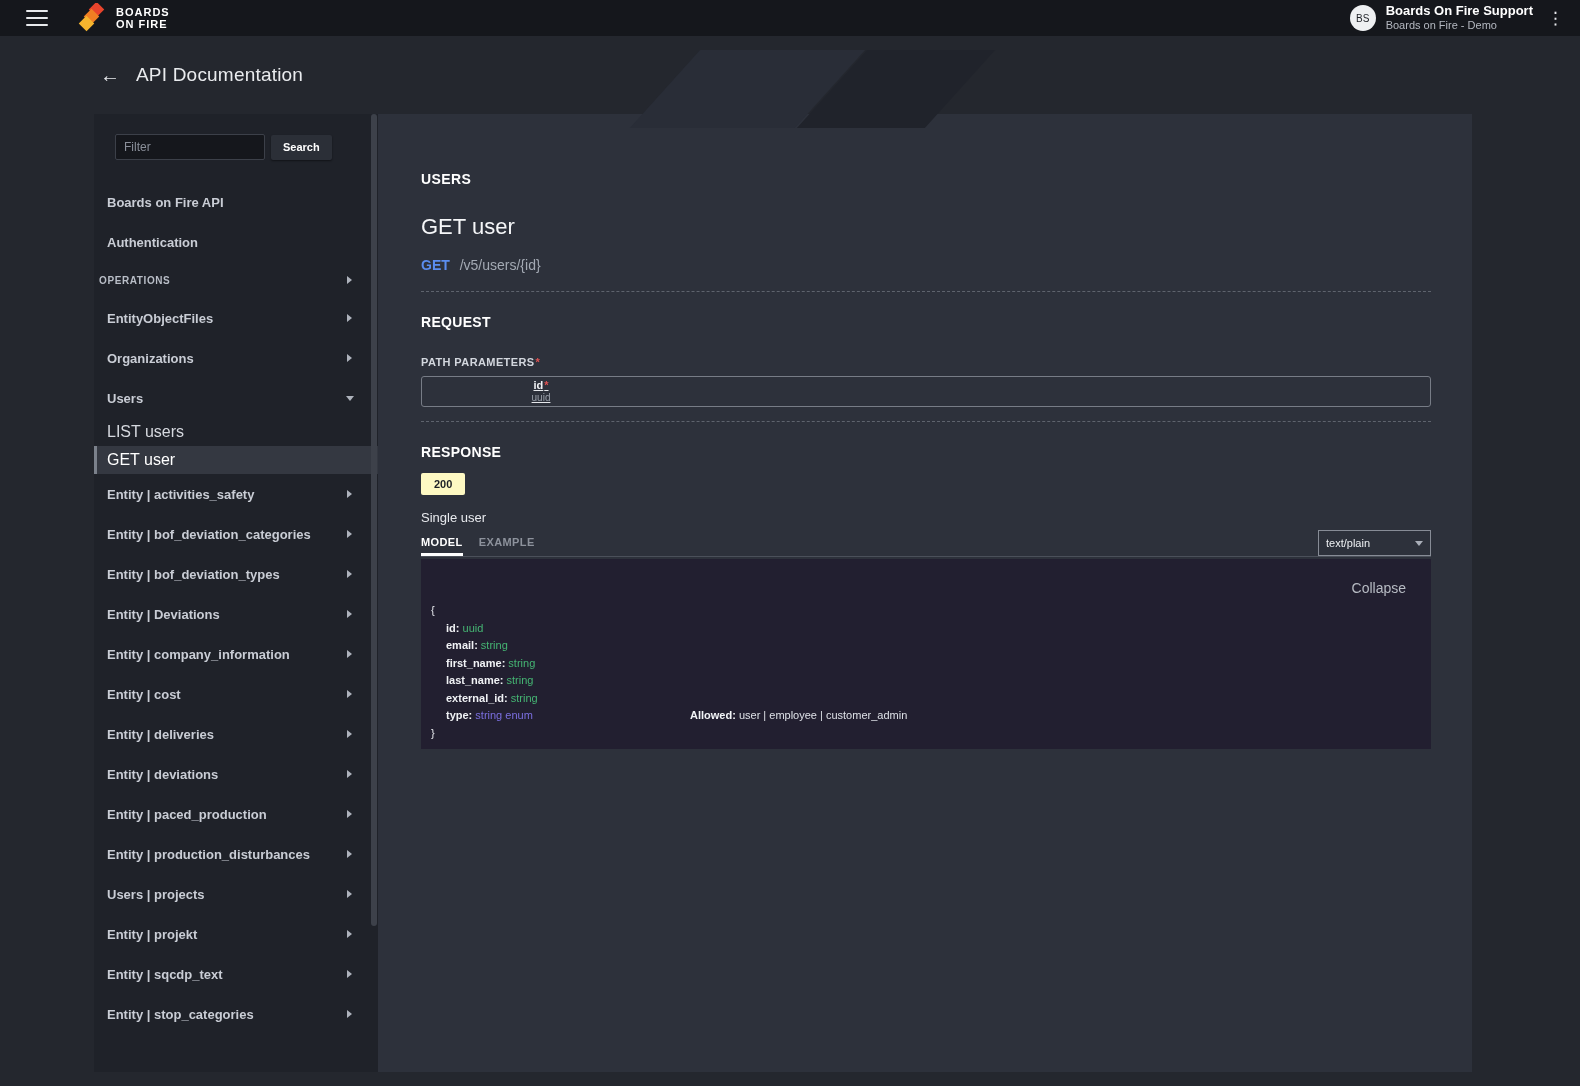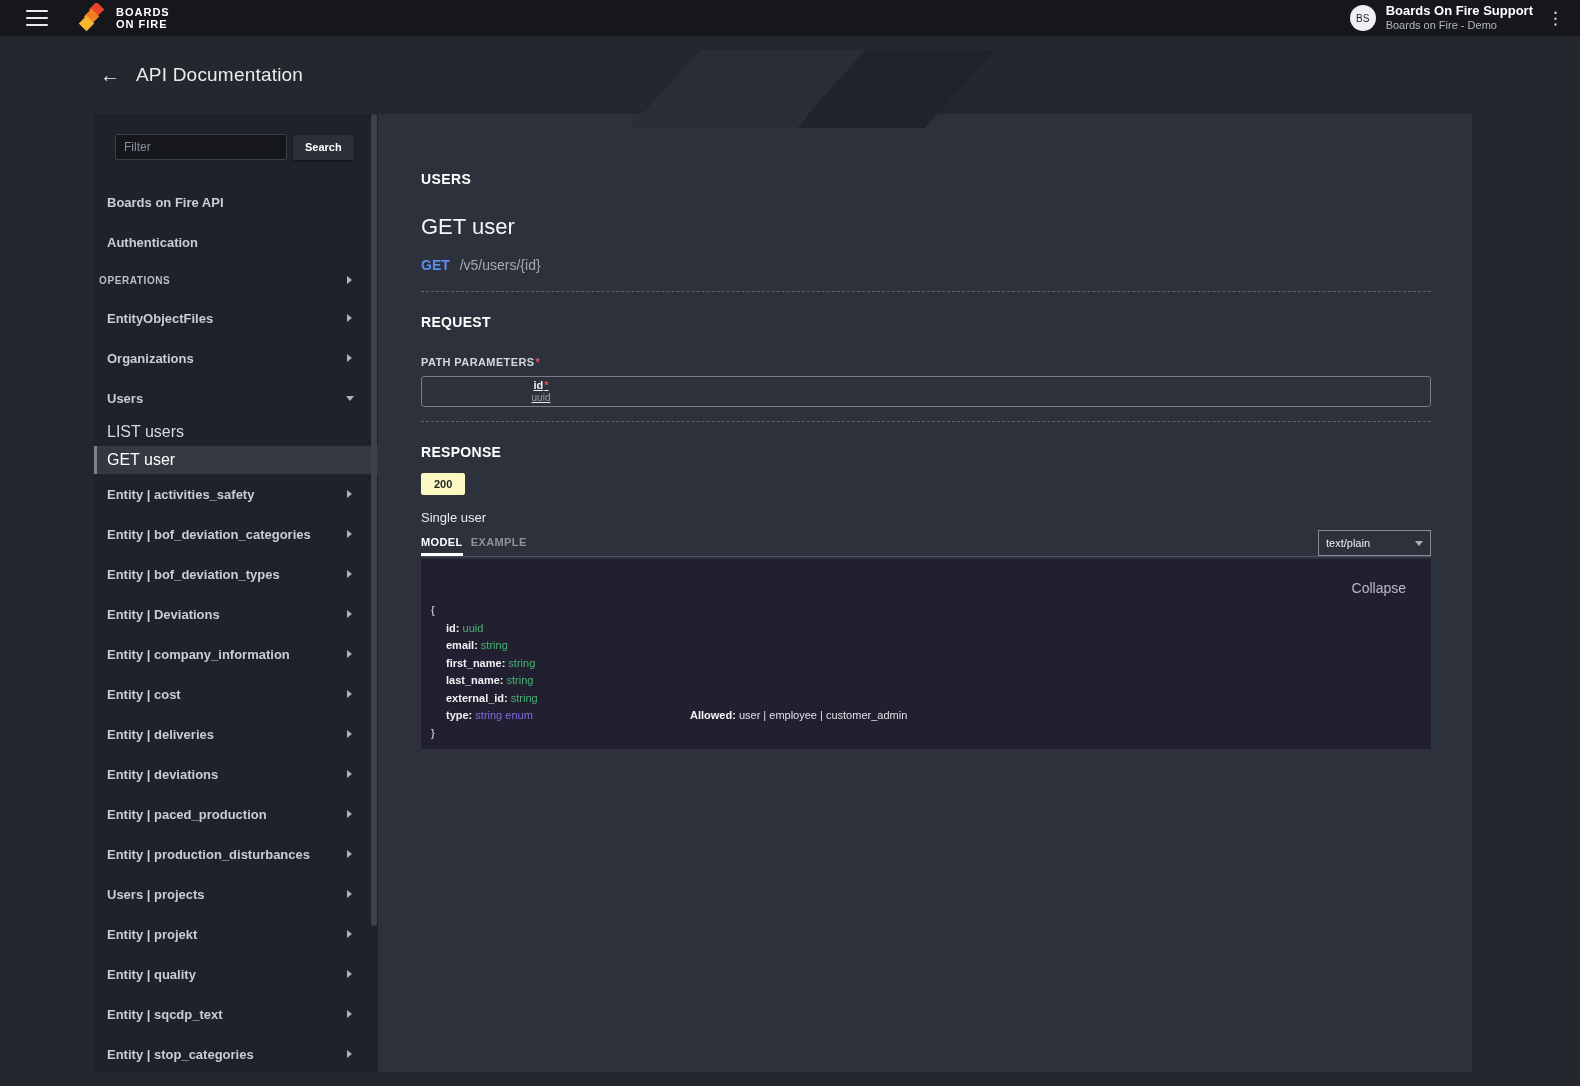--- a/index.html
+++ b/index.html
@@ -29,21 +29,21 @@
   .page-head { position:relative; z-index:1; height:78px; display:flex; align-items:center; padding-left:100px; }
   .back { font-size:20px; color:#e6e8ec; cursor:pointer; margin-right:16px; }
   .page-head h1 { font-size:19px; font-weight:400; color:#e9ebee; letter-spacing:.2px; }
 
   
   .docs { display:flex; margin-left:94px; width:1378px; height:958px; }
 
   
   .sidebar { position:relative; width:284px; background:#1f2229; flex:none; overflow:hidden; }
   .filter-row { display:flex; align-items:center; padding:20px 14px 0 21px; gap:6px; }
-  .filter-input { width:172px; height:26px; background:#15171c; border:1px solid #3c4049; color:#cfd3da; font-size:12px; padding:0 8px; font-family:inherit; border-radius:2px; }
+  .filter-input { width:150px; height:26px; background:#15171c; border:1px solid #3c4049; color:#cfd3da; font-size:12px; padding:0 8px; font-family:inherit; border-radius:2px; }
   .filter-input::placeholder { color:#8a8f99; }
   .search-btn { height:25px; padding:0 12px; background:#2b2f37; border:none; color:#fff; font-weight:bold; font-size:11px; font-family:inherit; border-radius:2px; cursor:pointer; box-shadow:0 1px 2px rgba(0,0,0,.45); }
   nav { margin-top:22px; }
   .nav-item { position:relative; height:40px; display:flex; align-items:center; padding:0 36px 0 13px; font-size:13px; font-weight:bold; color:#c9cdd5; cursor:pointer; }
   .nav-section { position:relative; height:36px; display:flex; align-items:center; padding:0 36px 0 5px; font-size:10px; font-weight:bold; letter-spacing:.6px; color:#b9bec7; cursor:pointer; }
   .chev-r { position:absolute; right:26px; top:50%; margin-top:-4px; width:0; height:0; border-left:5px solid #aeb3bc; border-top:4px solid transparent; border-bottom:4px solid transparent; }
   .chev-d { position:absolute; right:24px; top:50%; margin-top:-2px; width:0; height:0; border-top:5px solid #aeb3bc; border-left:4px solid transparent; border-right:4px solid transparent; }
   .nav-child { position:relative; height:28px; display:flex; align-items:center; padding:0 13px; font-size:16px; color:#d6d9df; cursor:pointer; }
   .nav-child.selected { background:#343841; color:#fff; }
   .nav-child.selected::before { content:""; position:absolute; left:0; top:0; bottom:0; width:3px; background:#7b818b; }
@@ -61,21 +61,21 @@
   .hr2 { margin-top:14px; }
   .section-heading { margin-top:22px; font-size:14px; font-weight:bold; color:#fff; letter-spacing:.3px; }
   .subsection-label { margin-top:26px; font-size:11px; font-weight:bold; color:#d3d7de; letter-spacing:.4px; }
   .req { color:#e05252; margin-left:1px; }
   .param-box { margin-top:8px; height:31px; border:1px solid #777c86; border-radius:3px; display:flex; align-items:center;text-decoration:underline; }
   .param-cell { width:238px; display:flex; flex-direction:column; align-items:center; justify-content:center; line-height:1.15; }
   .param-name { font-size:11px; font-weight:bold; color:#f0f2f5; }
   .param-type { font-size:10px; color:#9aa0aa; }
   .status-badge { margin-top:13px; display:inline-block; background:#fef9c3; color:#1d2026; font-size:11px; font-weight:bold; padding:5px 13px; border-radius:2px; cursor:pointer; }
   .response-desc { margin-top:15px; font-size:13px; color:#e8eaee; }
-  .tabs-row { position:relative; margin-top:7px; height:25px; border-bottom:1px solid #4b505a; display:flex; align-items:flex-end; gap:8px; }
+  .tabs-row { position:relative; margin-top:7px; height:25px; border-bottom:1px solid #4b505a; display:flex; align-items:flex-end; gap:16px; }
   .tab { font-size:11px; font-weight:bold; letter-spacing:.4px; padding-bottom:8px; cursor:pointer; color:#8d929c; }
   .tab.active { color:#fff; border-bottom:3px solid #fff; padding-bottom:5px; }
   .ct-select { position:absolute; right:0; bottom:0; width:113px; height:26px; border:1px solid #878c96; background:#2d313b; display:flex; align-items:center; justify-content:space-between; padding:0 7px; font-size:11px; color:#eef0f3; cursor:pointer; }
   .chev-dn { width:0; height:0; border-top:5px solid #a9aeb8; border-left:4px solid transparent; border-right:4px solid transparent; }
   .code-panel { position:relative; margin-top:2px; width:100%; height:190px; background:#221f30; }
   .collapse-link { position:absolute; top:21px; right:25px; font-size:14px; color:#b7bbc3; cursor:pointer; }
   .code { padding:43px 0 0 10px; font-size:11px; line-height:17.5px; color:#e7e9ee; }
   .field { position:relative; padding-left:15px; }
   .fname { color:#f0f2f5; font-weight:bold; }
   .ftype { color:#45b573; }
@@ -198,24 +198,20 @@
         </div>
         <div class="nav-item">
           <span>Users | projects</span>
           <i class="chev-r"></i>
         </div>
         <div class="nav-item">
           <span>Entity | projekt</span>
           <i class="chev-r"></i>
         </div>
         <div class="nav-item">
-          <span>Entity | quality</span>
-          <i class="chev-r"></i>
-        </div>
-        <div class="nav-item">
           <span>Entity | sqcdp_text</span>
           <i class="chev-r"></i>
         </div>
         <div class="nav-item">
           <span>Entity | stop_categories</span>
           <i class="chev-r"></i>
         </div>
       </nav>
       <div class="sb-scroll"></div>
     </aside>

